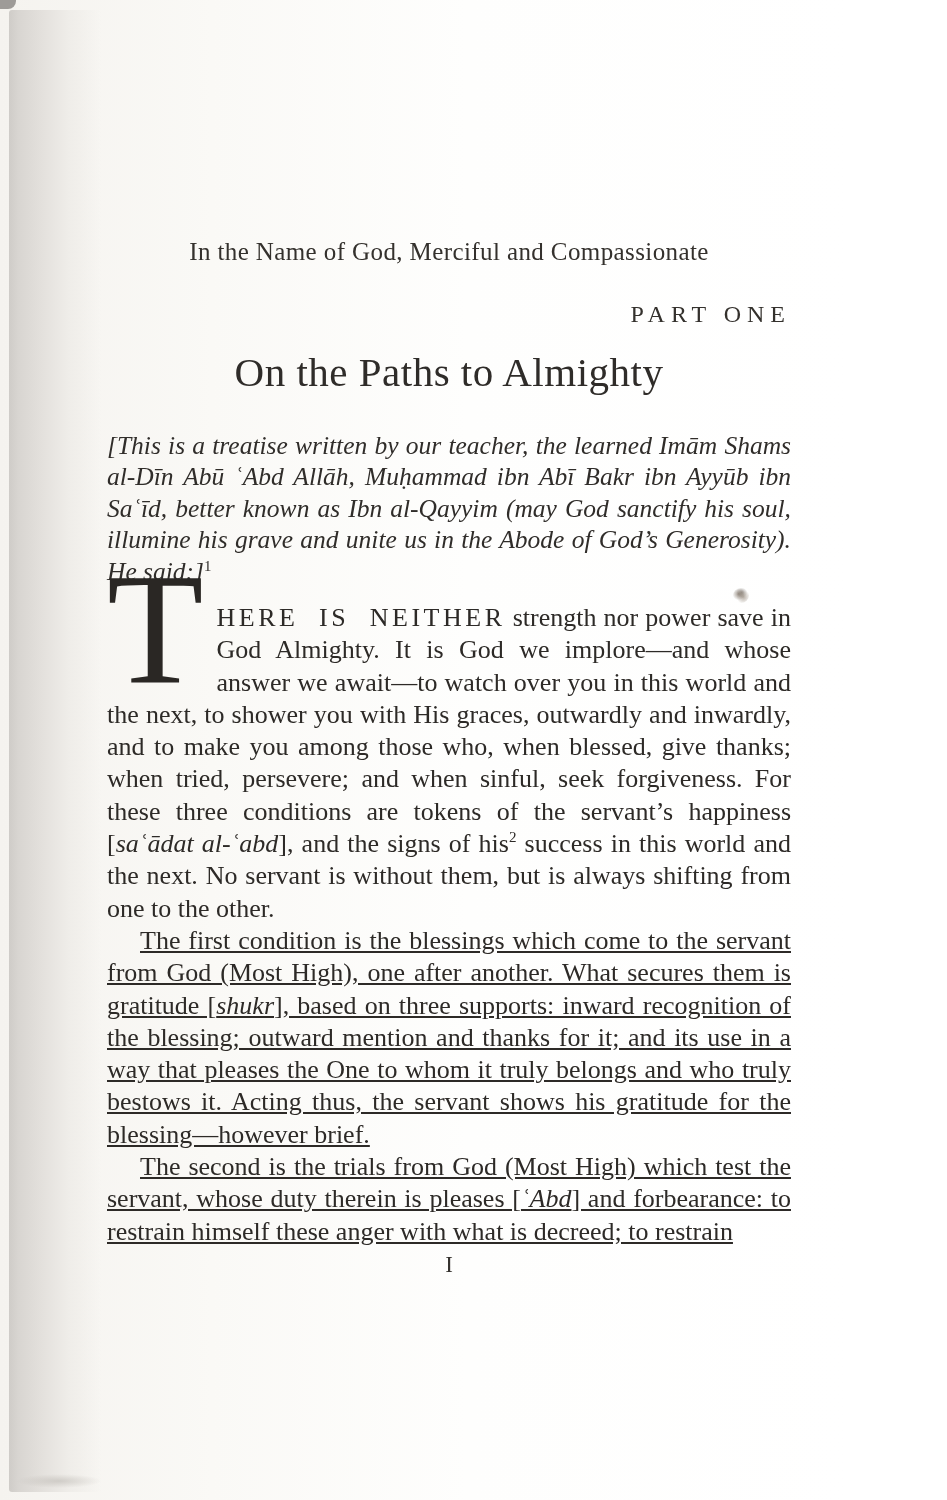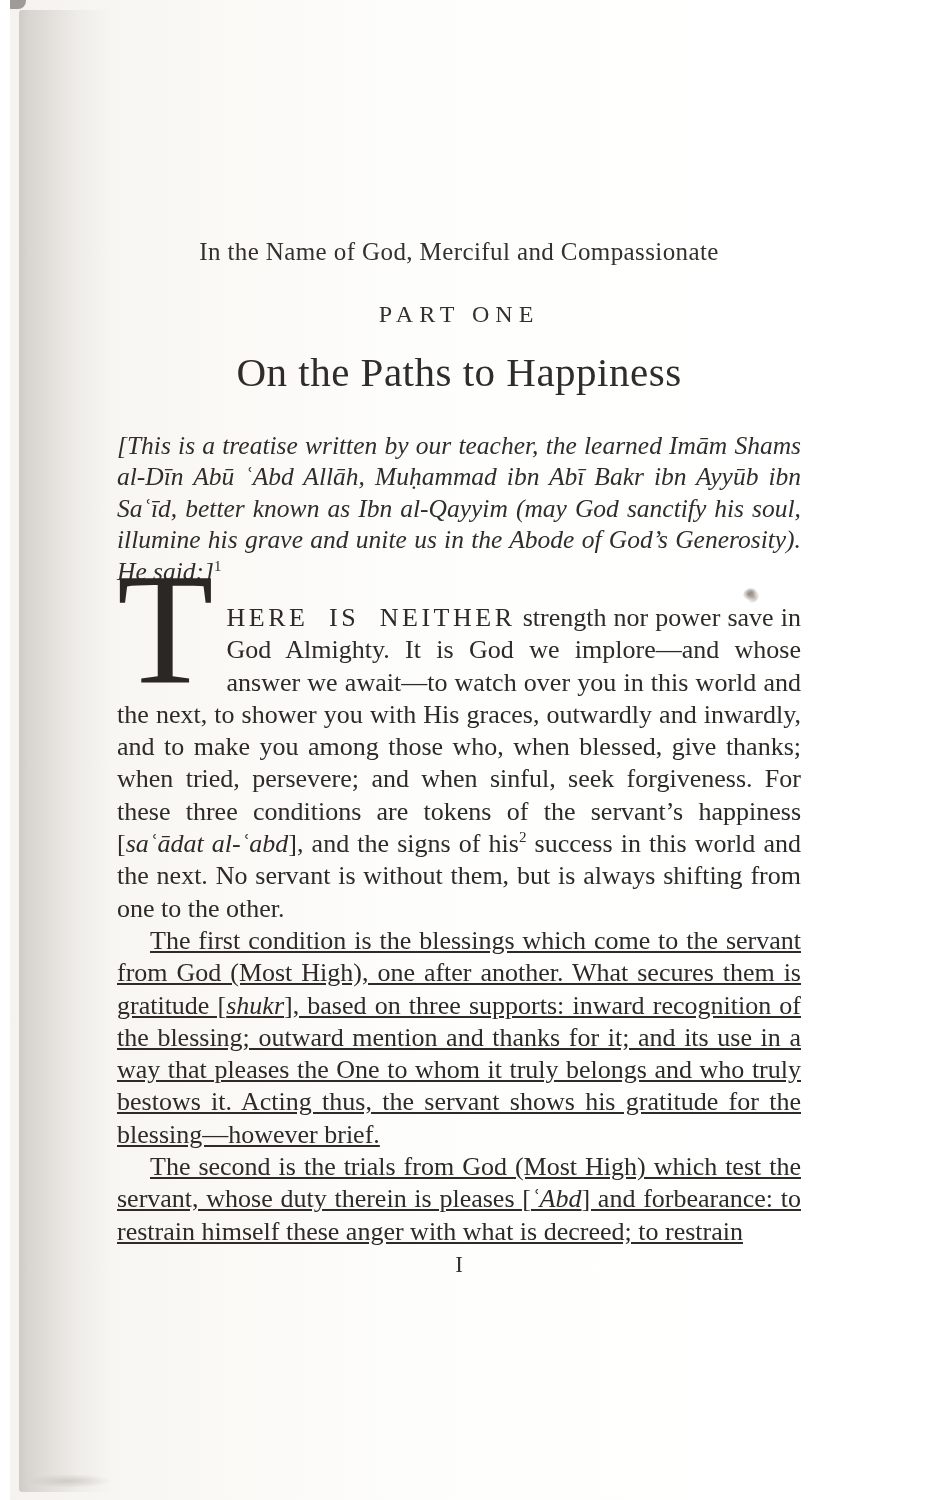--- a/index.html
+++ b/index.html
@@ -8,21 +8,20 @@
     background: #ffffff;
   }
   .page {
     position: relative;
     width: 849px;
     height: 1500px;
     overflow: hidden;
     background: linear-gradient(to right, #f5f3ef 0%, #faf9f6 25%, #fefefd 55%, #ffffff 100%);
     font-family: "Liberation Serif", "DejaVu Serif", serif;
     color: #2d2a27;
-    margin-left: 10px;
   }
   
   .gutter-shadow {
     position: absolute;
     left: 9px;
     top: 10px;
     bottom: 8px;
     width: 92px;
     background: linear-gradient(to right,
       #cfccc8 0%, #d8d5d1 10%, #e3e0dc 35%, #efede9 65%, rgba(246,244,240,0) 100%);
@@ -60,21 +59,21 @@
     text-align: center;
     font-size: 25px;
     letter-spacing: 0.4px;
     color: #34312d;
     white-space: nowrap;
   }
   .part-label {
     position: absolute;
     top: 301px;
     width: 100%;
-    text-align: center;
+    text-align: right;
     font-size: 24px;
     letter-spacing: 6px;
     color: #34312d;
     white-space: nowrap;
   }
   .title {
     position: absolute;
     top: 348px;
     width: 100%;
     margin: 0;
@@ -154,21 +153,21 @@
 <body>
 
 <div class="page">
   <div class="gutter-shadow"></div>
   <div class="corner-mark"></div>
   <div class="bottom-smear"></div>
 
   <div class="content">
     <div class="invocation">In the Name of God, Merciful and Compassionate</div>
     <div class="part-label">PART ONE</div>
-    <h1 class="title">On the Paths to Happiness</h1>
+    <h1 class="title">On the Paths to Almighty</h1>
     <div class="note"><span class="run-i">[This is a treatise written by our teacher, the learned Imām Shams al-Dīn Abū ʿAbd Allāh, Muḥammad ibn Abī Bakr ibn Ayyūb ibn Saʿīd, better known as Ibn al-Qayyim (may God sanctify his soul, illumine his grave and unite us in the Abode of God’s Generosity). He said:]</span><sup class="run-sup">1</sup></div>
     <div class="bodytext">
         <p class="para"><span class="dropcap">T</span><span class="run-caps">HERE IS NEITHER</span><span> strength nor power save in God Almighty. It is God we implore—and whose answer we await—to watch over you in this world and the next, to shower you with His graces, outwardly and inwardly, and to make you among those who, when blessed, give thanks; when tried, persevere; and when sinful, seek forgiveness. For these three conditions are tokens of the servant’s happiness [</span><span class="run-i">saʿādat al-ʿabd</span><span>], and the signs of his</span><sup class="run-sup">2</sup><span> success in this world and the next. No servant is without them, but is always shifting from one to the other.</span></p>
         <p class="para indent"><span>The first condition is the blessings which come to the servant from God (Most High), one after another. What secures them is gratitude [</span><span class="run-i">shukr</span><span>], based on three supports: inward recognition of the blessing; outward mention and thanks for it; and its use in a way that pleases the One to whom it truly belongs and who truly bestows it. Acting thus, the servant shows his gratitude for the blessing—however brief.</span></p>
         <p class="para indent"><span>The second is the trials from God (Most High) which test the servant, whose duty therein is pleases [</span><span class="run-i">ʿAbd</span><span>] and forbearance: to restrain himself these anger with what is decreed; to restrain</span></p>
       </div>
     <div class="page-number">I</div>
   </div>
 
   <div class="ink-smudge"></div>

